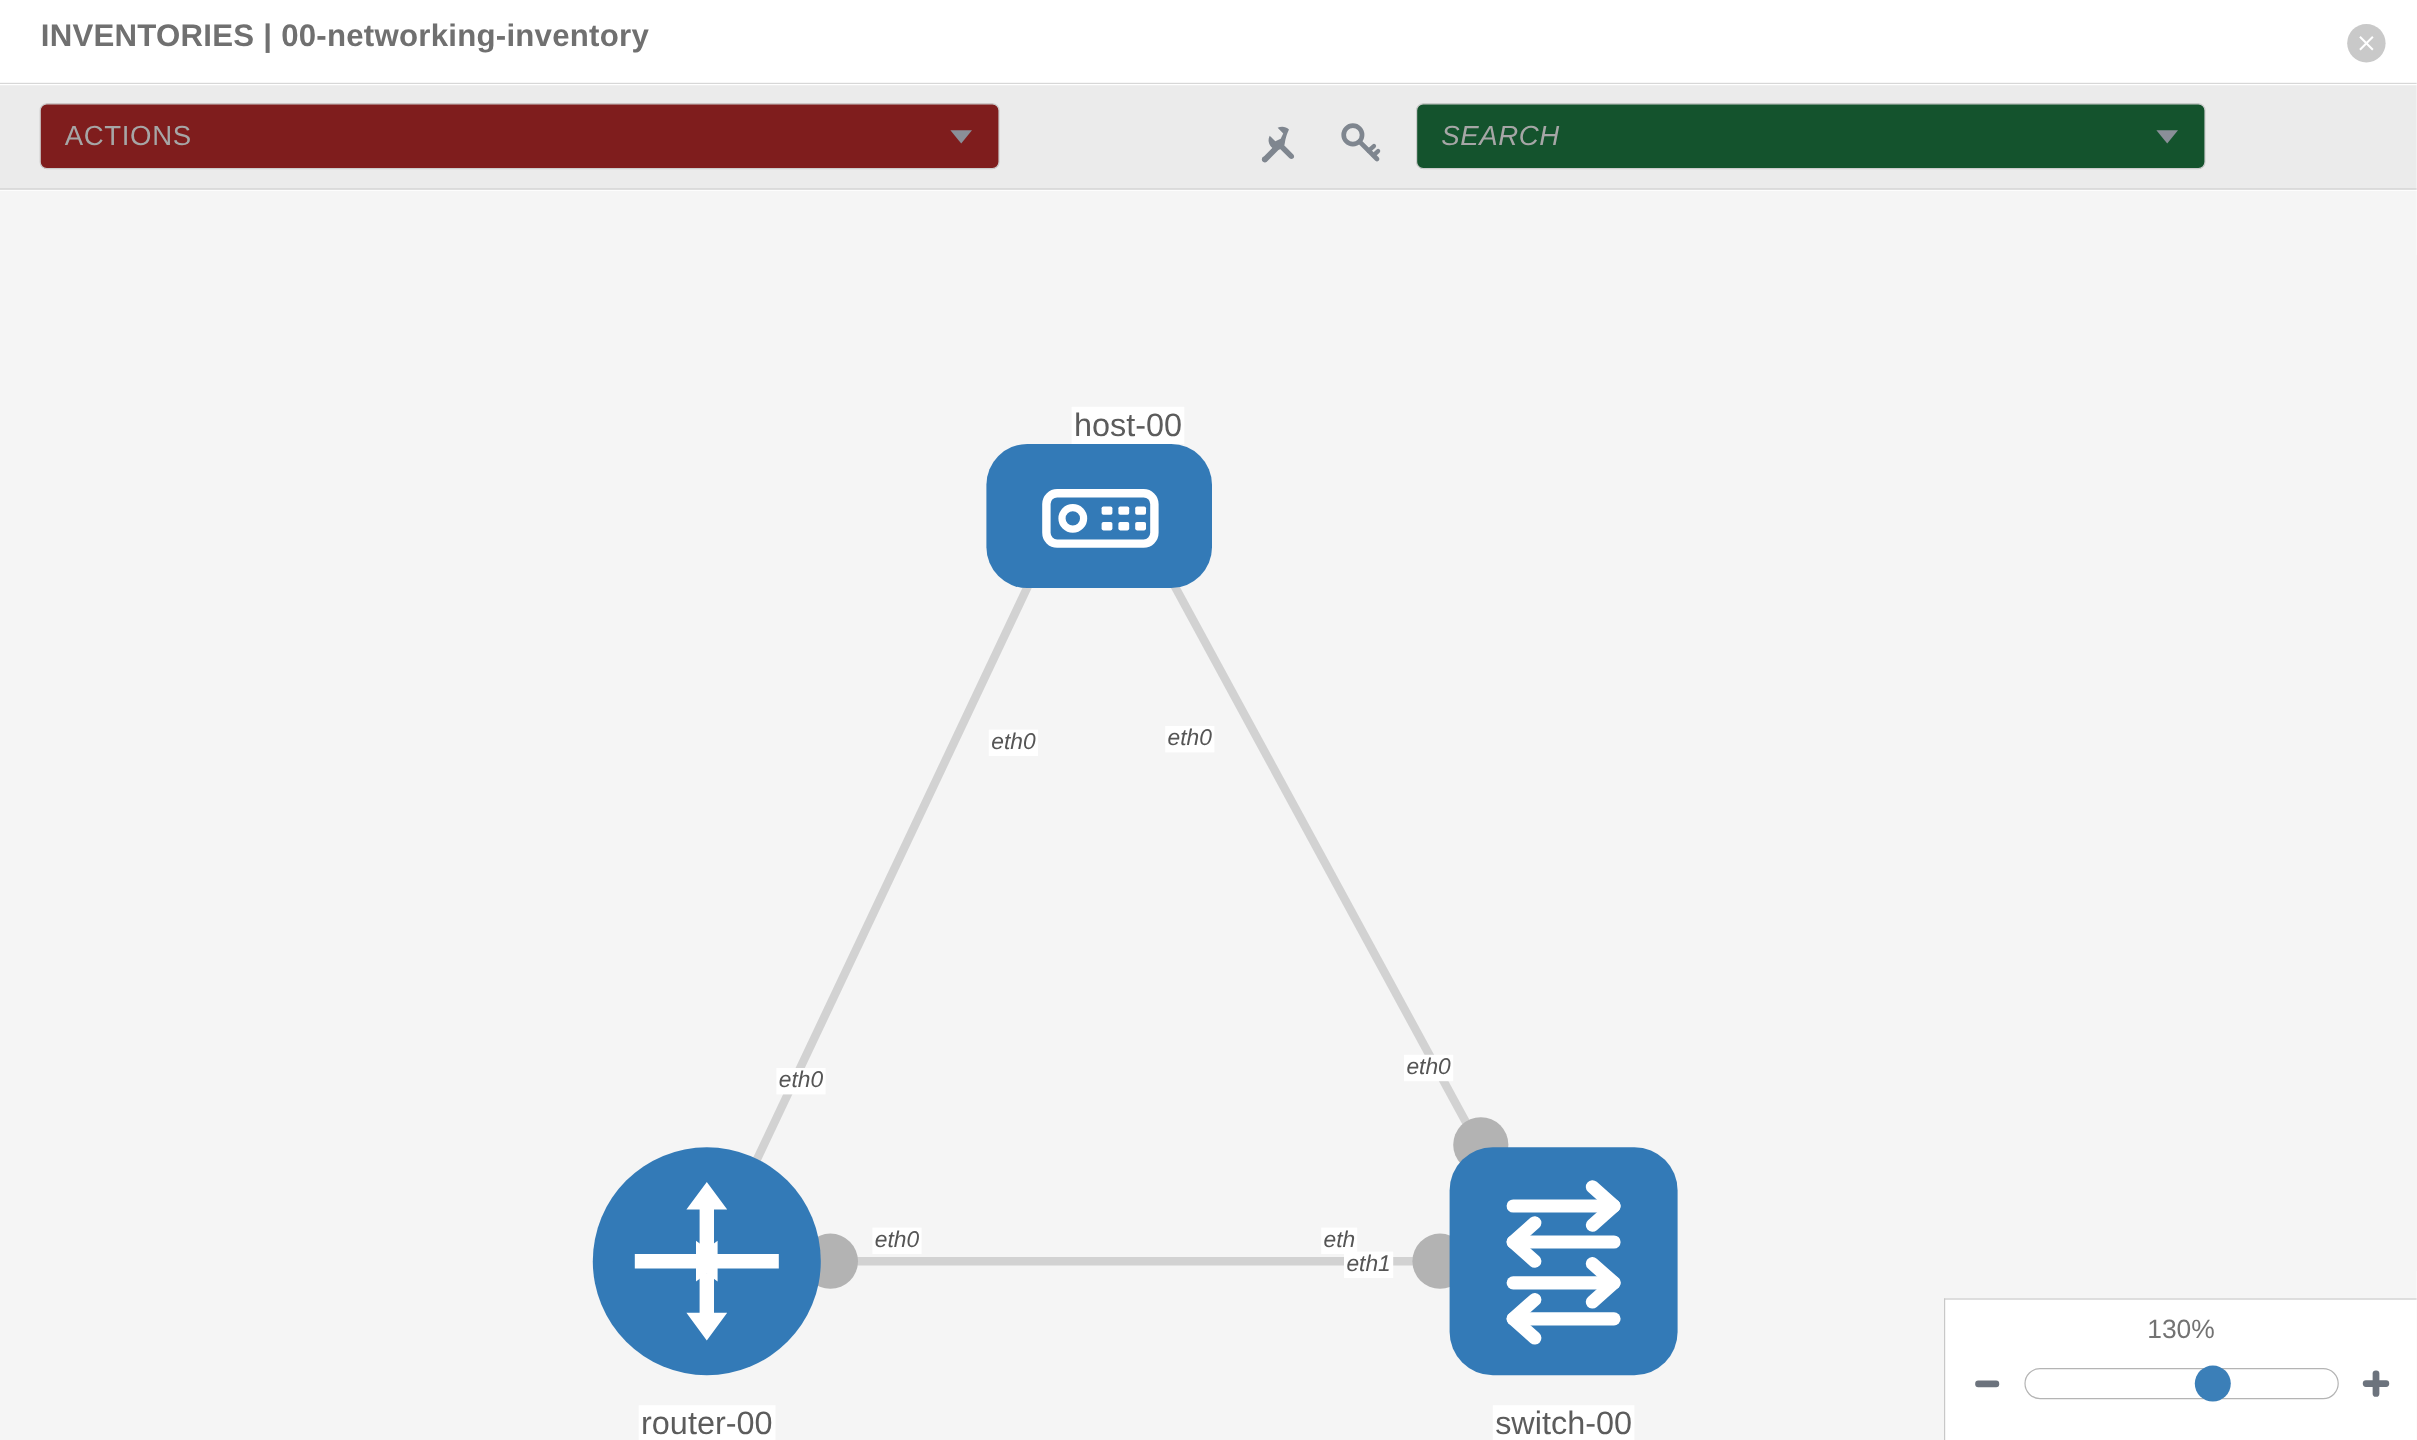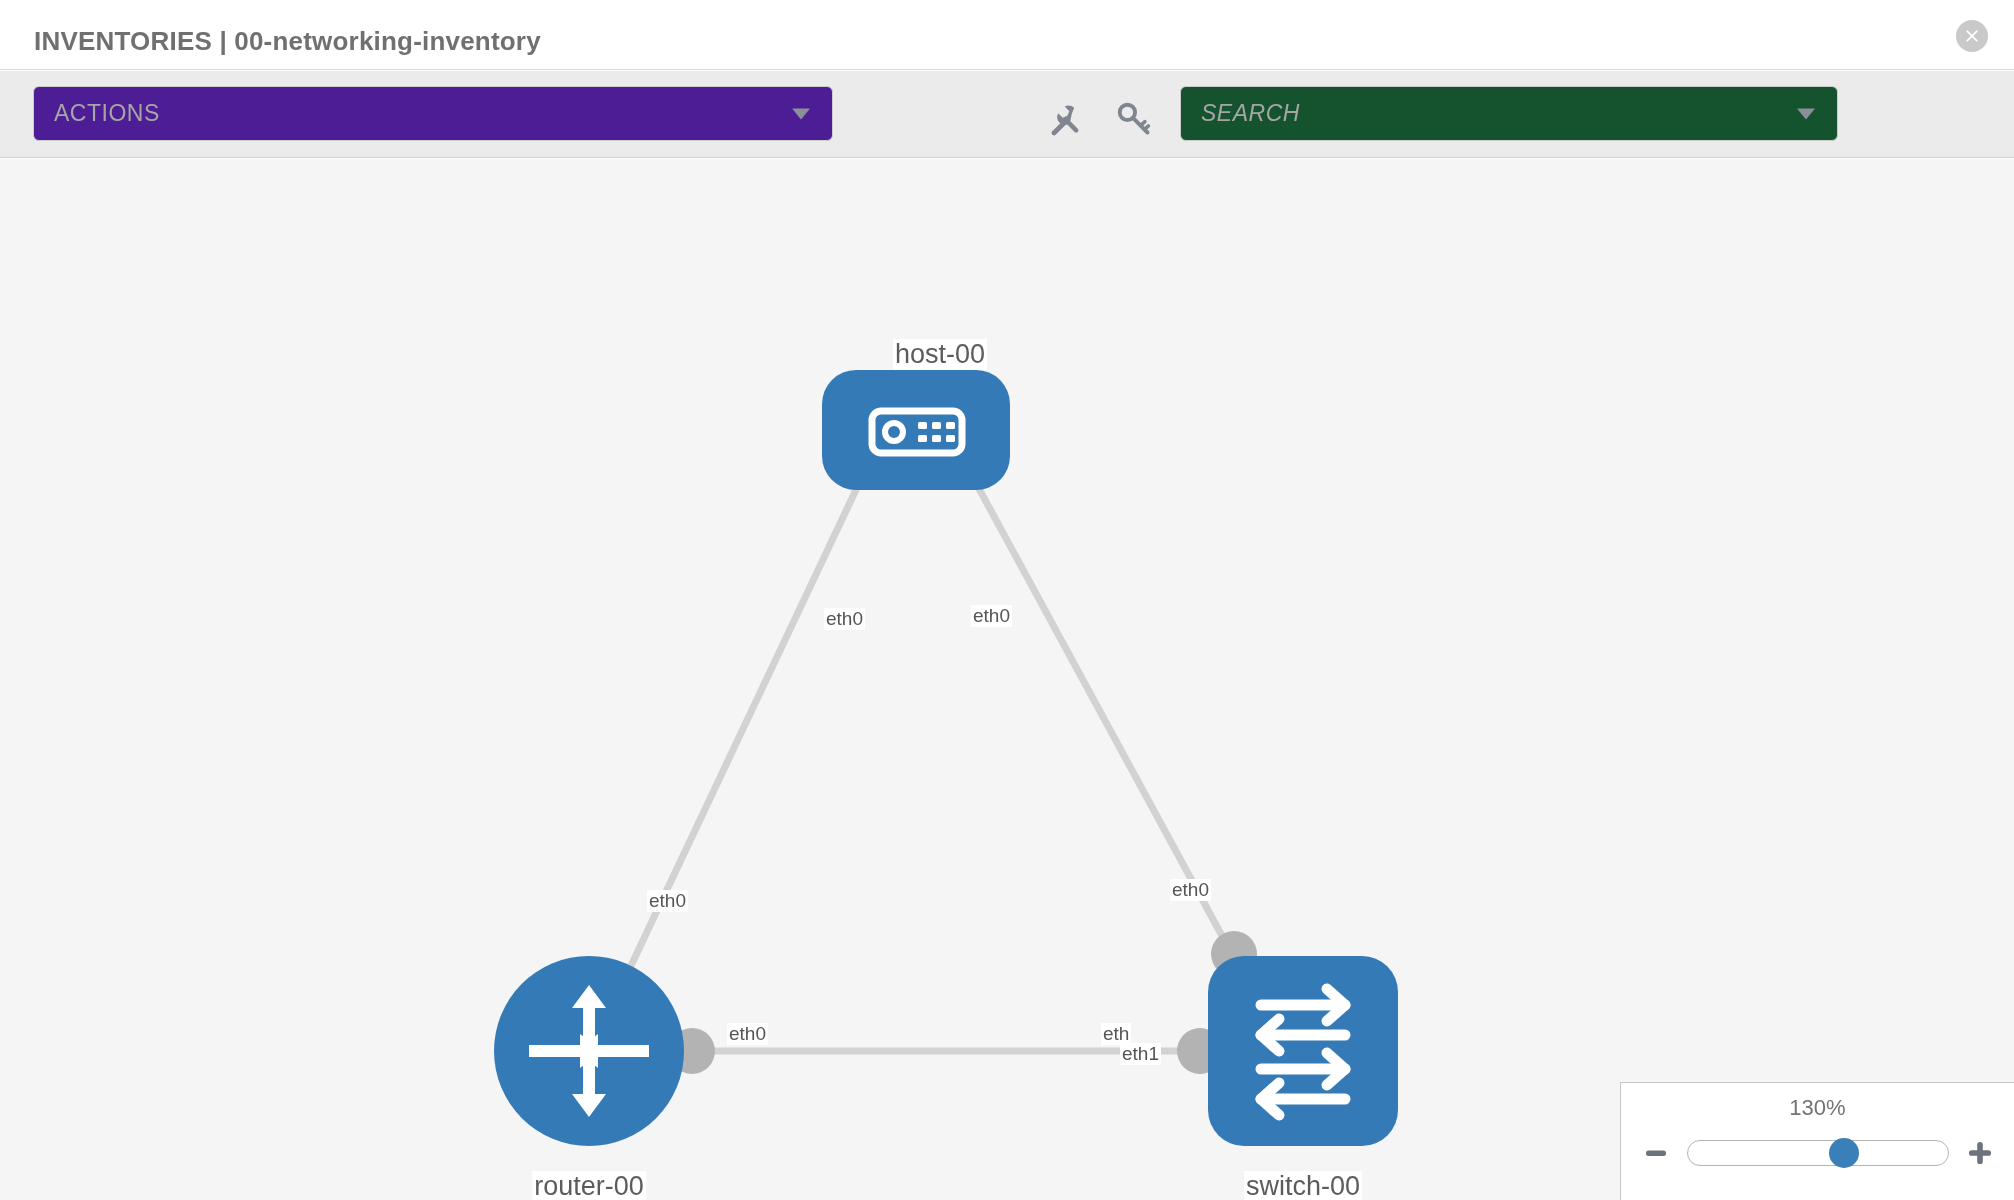--- a/index.html
+++ b/index.html
@@ -23,21 +23,20 @@
     width: 2014px; height: 70px;
     background: #ffffff;
     border-bottom: 1px solid #d7d7d7;
   }
   .page-title {
     position: absolute; left: 34px; top: 14px;
     font-size: 26px; font-weight: bold;
     color: #707070;
     letter-spacing: 0.2px;
     white-space: nowrap;
-    margin-top: 12px;
   }
   .close-btn {
     position: absolute; right: 26px; top: 20px;
     width: 32px; height: 32px;
     border-radius: 50%;
     background: #c9c9c9;
     cursor: pointer;
     display: flex; align-items: center; justify-content: center;
   }
   .close-btn svg { display:block; }
@@ -45,21 +44,21 @@
   
   .toolbar {
     position: absolute; left: 0; top: 71px;
     width: 2014px; height: 87px;
     background: #ebebeb;
     border-bottom: 1px solid #cfcfcf;
   }
   .actions-select {
     position: absolute; left: 33px; top: 86px;
     width: 800px; height: 55px;
-    background: #4c1d95;
+    background: #7f1d1d;
     border: 1px solid #cccccc;
     border-radius: 6px;
     display: flex; align-items: center;
     cursor: pointer;
   }
   .actions-label {
     margin-left: 20px;
     font-size: 23px;
     color: #a6a6a6;
     letter-spacing: 0.5px;
@@ -120,20 +119,21 @@
     padding: 0 2px;
     transform: translateX(-50%);
   }
   .iface-label {
     position: absolute;
     font-size: 19px;
     color: #555555;
     background: #ffffff;
     white-space: nowrap;
     padding: 0 2px;
+    font-style: italic;
   }
 
   
   .zoom-panel {
     position: absolute; left: 1620px; top: 1082px;
     width: 394px; height: 118px;
     background: #ffffff;
     border: 1px solid #c8c8c8;
     border-bottom: none; border-right: none;
   }

